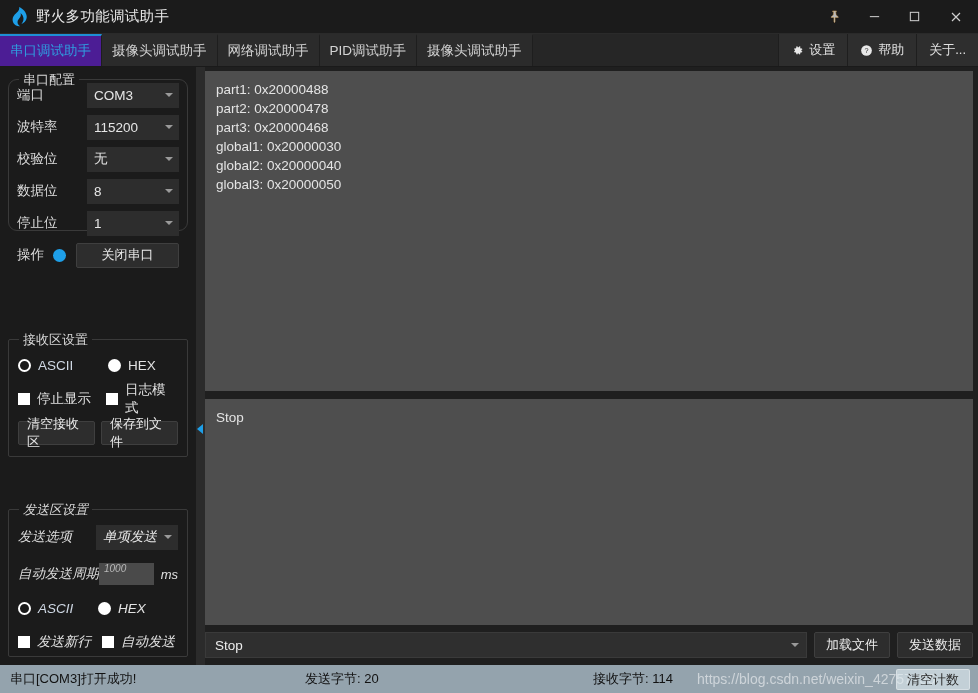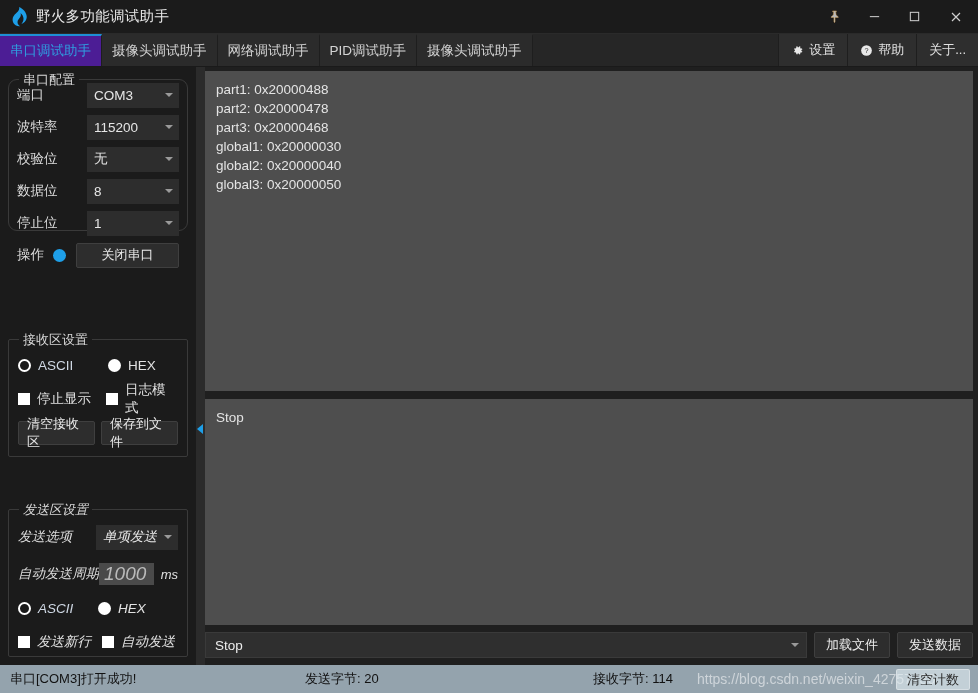--- a/index.html
+++ b/index.html
@@ -133,21 +133,21 @@
     width: 13px; height: 13px; border-radius: 50%;
     background: #ffffff; border: none;
   }
   .r-label { color: #e2e2e2; font-size: 13.5px; }
   .r-label.sel { color: #cfd8e4; }
   .check { width: 12px; height: 12px; background: #ffffff; display: block; }
   .ck-row { display: flex; align-items: center; gap: 7px; }
   .ck-label { color: #e2e2e2; font-size: 13.5px; }
   .small-input {
     background: #4a4a4a; border: none; height: 22px; width: 56px;
-    color: #b9b9b9; font-size: 19px; padding: 0 5px;
+    color: #b9b9b9; font-size: 10px; padding: 0 5px;
     display: flex; 
   }
   .unit { color: #e0e0e0; font-size: 13px; margin-left: 7px; }
 
   
   .splitter {
     width: 9px; flex: 0 0 9px;
     background: #2b2b2b;
     position: relative;
   }

